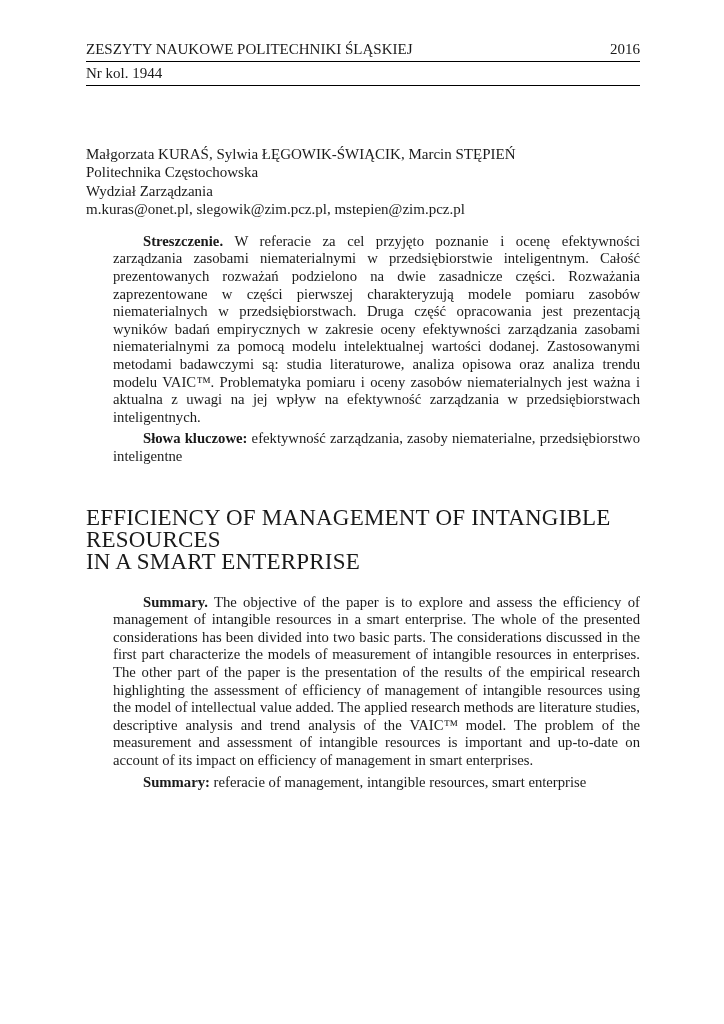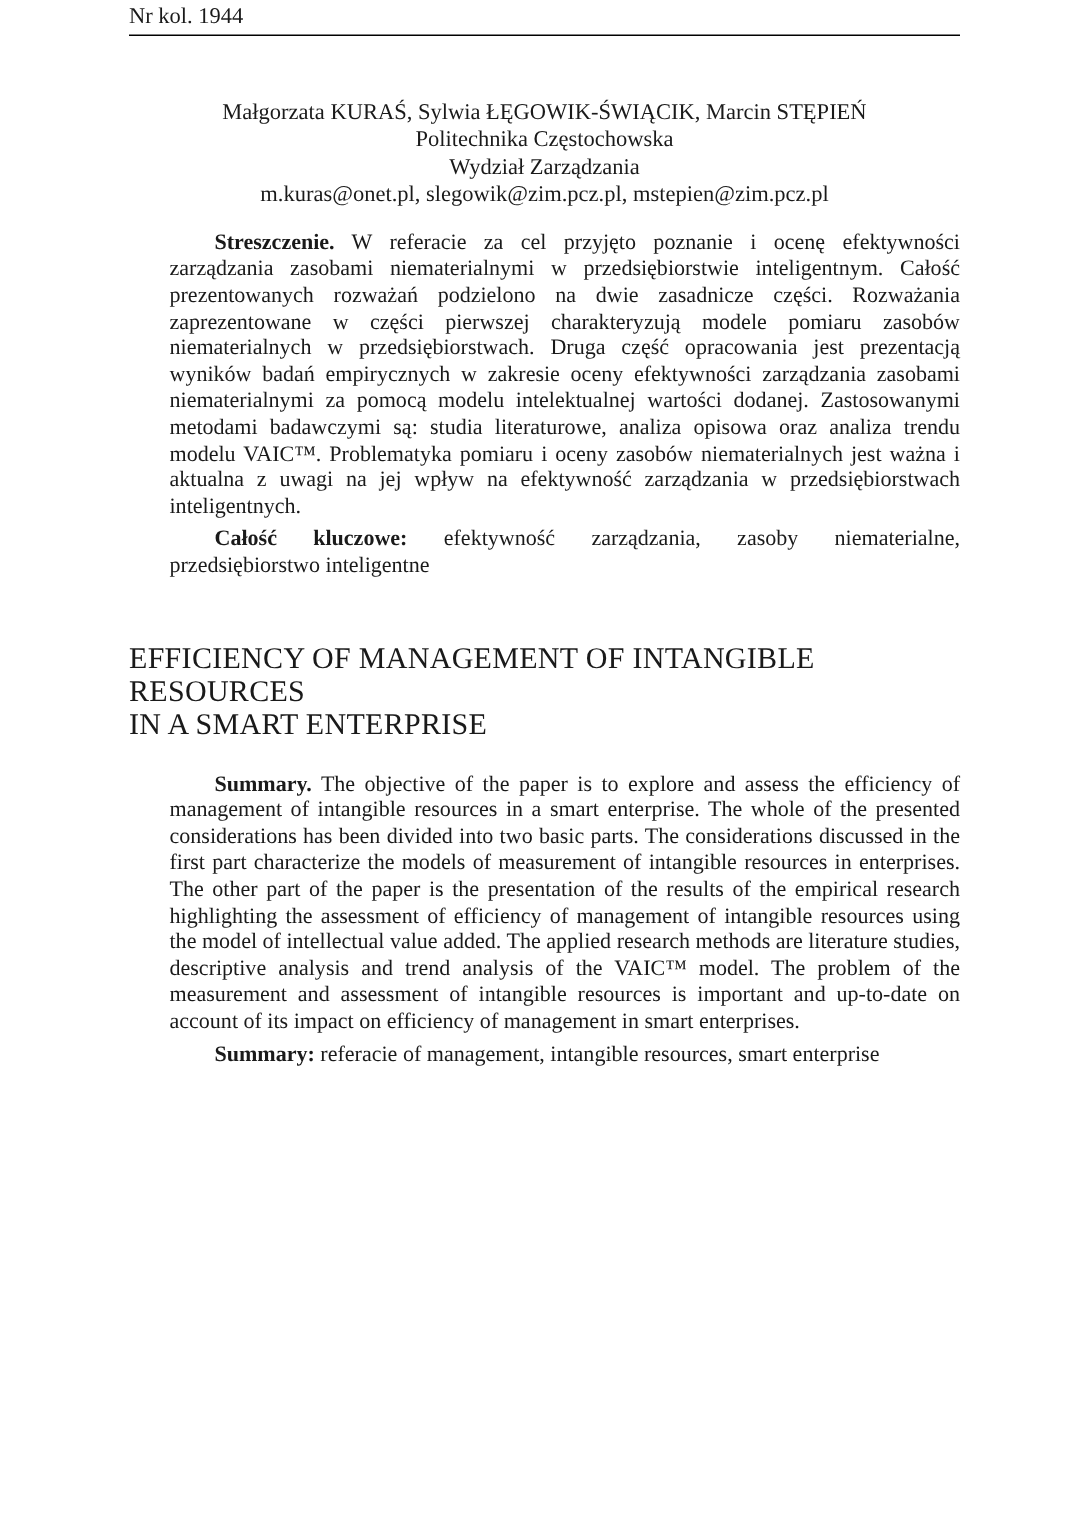--- a/index.html
+++ b/index.html
@@ -33,38 +33,37 @@
   .header-row.first {
     margin-top: 40px;
     padding-bottom: 3px;
   }
   .header-row.second {
     padding-top: 2px;
     padding-bottom: 3px;
   }
   
   .authors {
-    margin-top: 42px;
+    margin-top: 59px;
     font-size: 15px;
     line-height: 18.3px;
     white-space: pre-line;
-    text-align: center;
   }
   
   .title-pl {
     margin-top: 57px;
     font-size: 17.5px;
     font-weight: bold;
     line-height: 23px;
     white-space: pre-line;
     letter-spacing: 0.2px;
   }
   .title-en {
     margin-top: 41px;
-    font-size: 20px;
+    font-size: 23px;
     font-weight: normal;
     line-height: 22px;
     white-space: pre-line;
     letter-spacing: 0.2px;
   }
   
   .block {
     margin-left: 27px;
     font-size: 14.7px;
     line-height: 17.6px;
@@ -78,33 +77,37 @@
   .lead {
     font-weight: bold;
   }
 </style>
 </head>
 <body>
 
 <div class="page">
   <div class="content">
 
+    <div class="header-row first">
+      <span>ZESZYTY NAUKOWE POLITECHNIKI ŚLĄSKIEJ</span>
+      <span>2016</span>
+    </div>
     <div class="header-row second">
       <span>Nr kol. 1944</span>
     </div>
 
     <div class="authors">Małgorzata KURAŚ, Sylwia ŁĘGOWIK-ŚWIĄCIK, Marcin STĘPIEŃ
 Politechnika Częstochowska
 Wydział Zarządzania
 m.kuras@onet.pl, slegowik@zim.pcz.pl, mstepien@zim.pcz.pl</div>
 
 
     <p class="block abstract-pl" style="margin-bottom:0;"><span class="lead">Streszczenie.</span> <span>W referacie za cel przyjęto poznanie i ocenę efektywności zarządzania zasobami niematerialnymi w przedsiębiorstwie inteligentnym. Całość prezentowanych rozważań podzielono na dwie zasadnicze części. Rozważania zaprezentowane w części pierwszej charakteryzują modele pomiaru zasobów niematerialnych w przedsiębiorstwach. Druga część opracowania jest prezentacją wyników badań empirycznych w zakresie oceny efektywności zarządzania zasobami niematerialnymi za pomocą modelu intelektualnej wartości dodanej. Zastosowanymi metodami badawczymi są: studia literaturowe, analiza opisowa oraz analiza trendu modelu VAIC™. Problematyka pomiaru i oceny zasobów niematerialnych jest ważna i aktualna z uwagi na jej wpływ na efektywność zarządzania w przedsiębiorstwach inteligentnych.</span></p>
 
-    <p class="block keywords-pl" style="margin-top:4px; margin-bottom:0;"><span class="lead">Całość kluczowe:</span> <span>efektywność zarządzania, zasoby niematerialne, przedsiębiorstwo inteligentne</span></p>
+    <p class="block keywords-pl" style="margin-top:4px; margin-bottom:0;"><span class="lead">Słowa kluczowe:</span> <span>efektywność zarządzania, zasoby niematerialne, przedsiębiorstwo inteligentne</span></p>
 
     <h2 class="title-en" style="margin:0; margin-top:41px;">EFFICIENCY OF MANAGEMENT OF INTANGIBLE RESOURCES
 IN A SMART ENTERPRISE</h2>
 
     <p class="block summary-en" style="margin-bottom:0;"><span class="lead">Summary.</span> <span>The objective of the paper is to explore and assess the efficiency of management of intangible resources in a smart enterprise. The whole of the presented considerations has been divided into two basic parts. The considerations discussed in the first part characterize the models of measurement of intangible resources in enterprises. The other part of the paper is the presentation of the results of the empirical research highlighting the assessment of efficiency of management of intangible resources using the model of intellectual value added. The applied research methods are literature studies, descriptive analysis and trend analysis of the VAIC™ model. The problem of the measurement and assessment of intangible resources is important and up-to-date on account of its impact on efficiency of management in smart enterprises.</span></p>
 
     <p class="block keywords-en" style="margin-top:4px; margin-bottom:0;"><span class="lead">Summary:</span> <span>referacie of management, intangible resources, smart enterprise</span></p>
 
   </div>
 </div>

